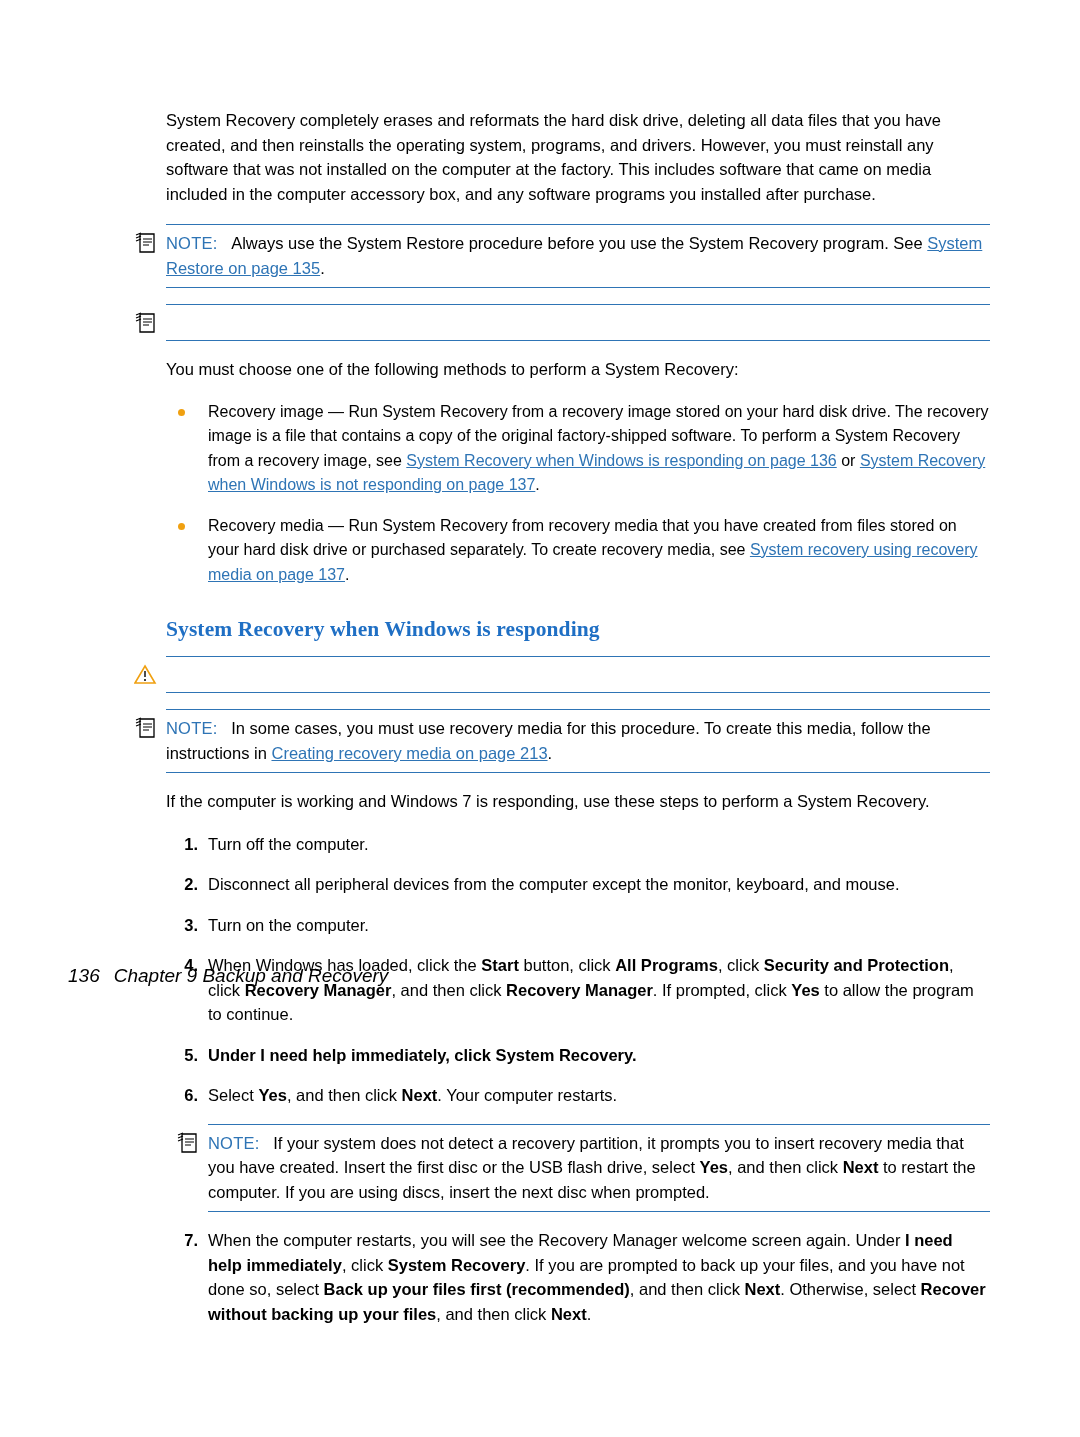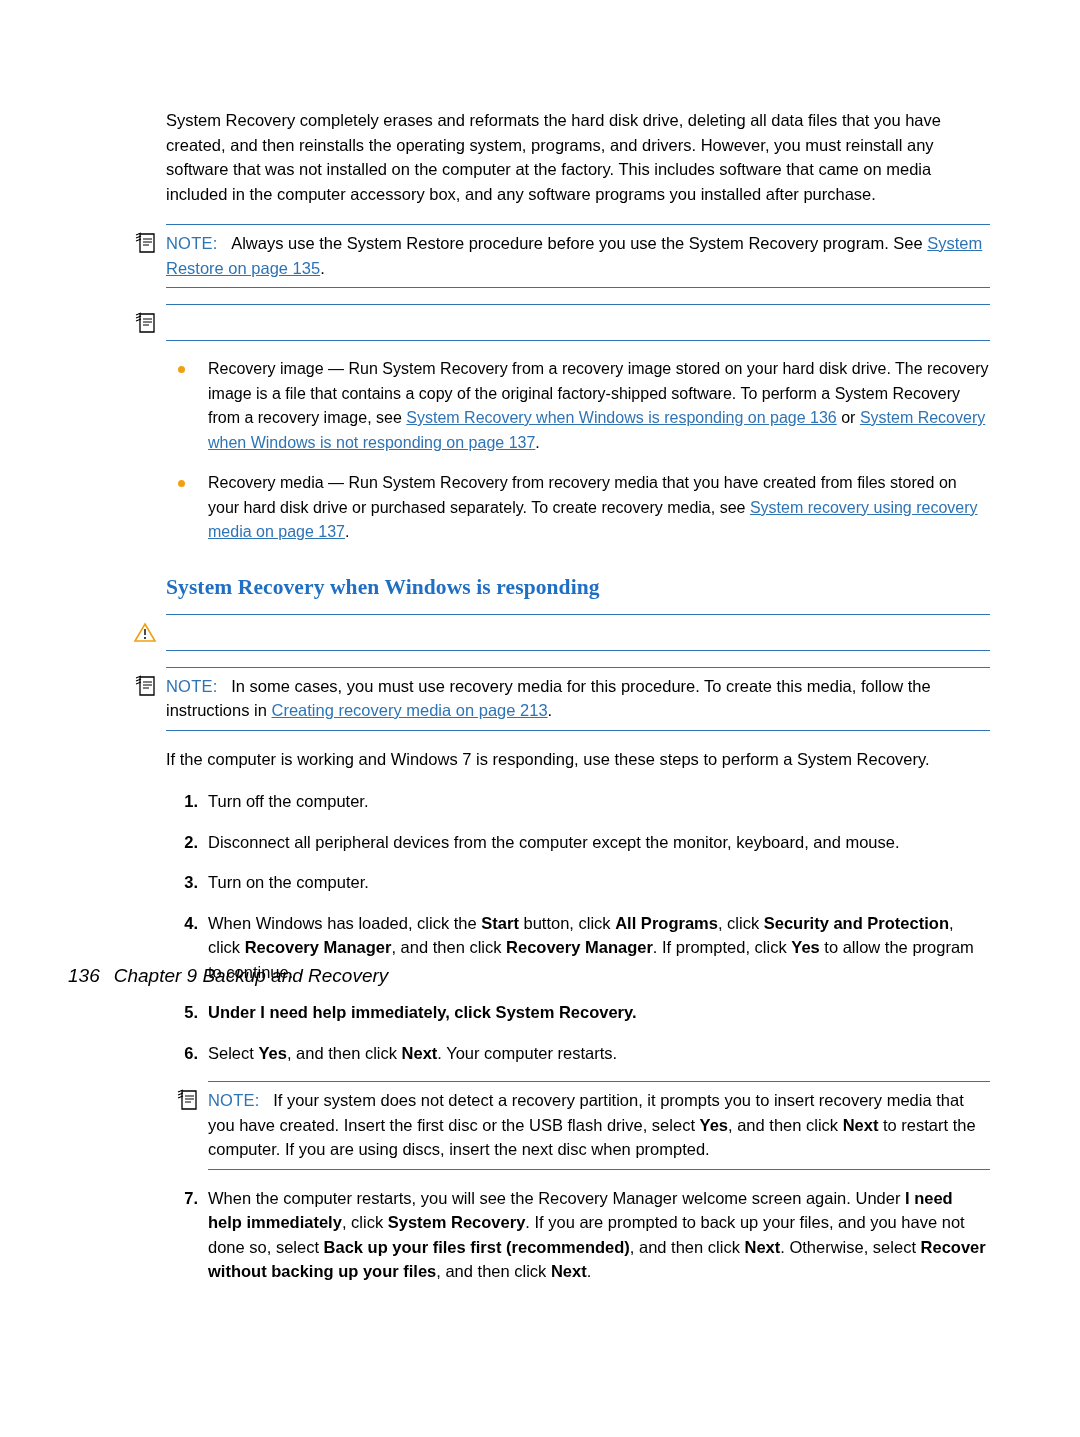--- a/index.html
+++ b/index.html
@@ -160,20 +160,23 @@
     <div class="admon">
       <span class="icon-cell note-icon">
         <svg width="26" height="22" viewBox="0 0 26 22">
           <path d="M6 2 L20 2 L20 20 L6 20 Z" fill="#ffffff" stroke="#000000" stroke-width="1.3"></path>
           <path d="M2 3 L7 1 M2 6 L7 4 M2 9 L7 7" stroke="#000000" stroke-width="1.1" fill="none"></path>
           <path d="M9 7 L18 7 M9 10 L18 10 M9 13 L15 13" stroke="#000000" stroke-width="1.1"></path>
         </svg>
       </span>
     </div>
 
+    <div class="para-block">
+      <p class="body">You must choose one of the following methods to perform a System Recovery:</p>
+    </div>
 
     <ul class="bullets">
       <li>
         <span class="dot"></span>
         <span>Recovery image — Run System Recovery from a recovery image stored on your hard disk drive. The recovery image is a file that contains a copy of the original factory-shipped software. To perform a System Recovery from a recovery image, see </span><a class="xref" href="#">System Recovery when Windows is responding on page 136</a><span> or </span><a class="xref" href="#">System Recovery when Windows is not responding on page 137</a><span>.</span>
       </li>
       <li>
         <span class="dot"></span>
         <span>Recovery media — Run System Recovery from recovery media that you have created from files stored on your hard disk drive or purchased separately. To create recovery media, see </span><a class="xref" href="#">System recovery using recovery media on page 137</a><span>.</span>
       </li>

